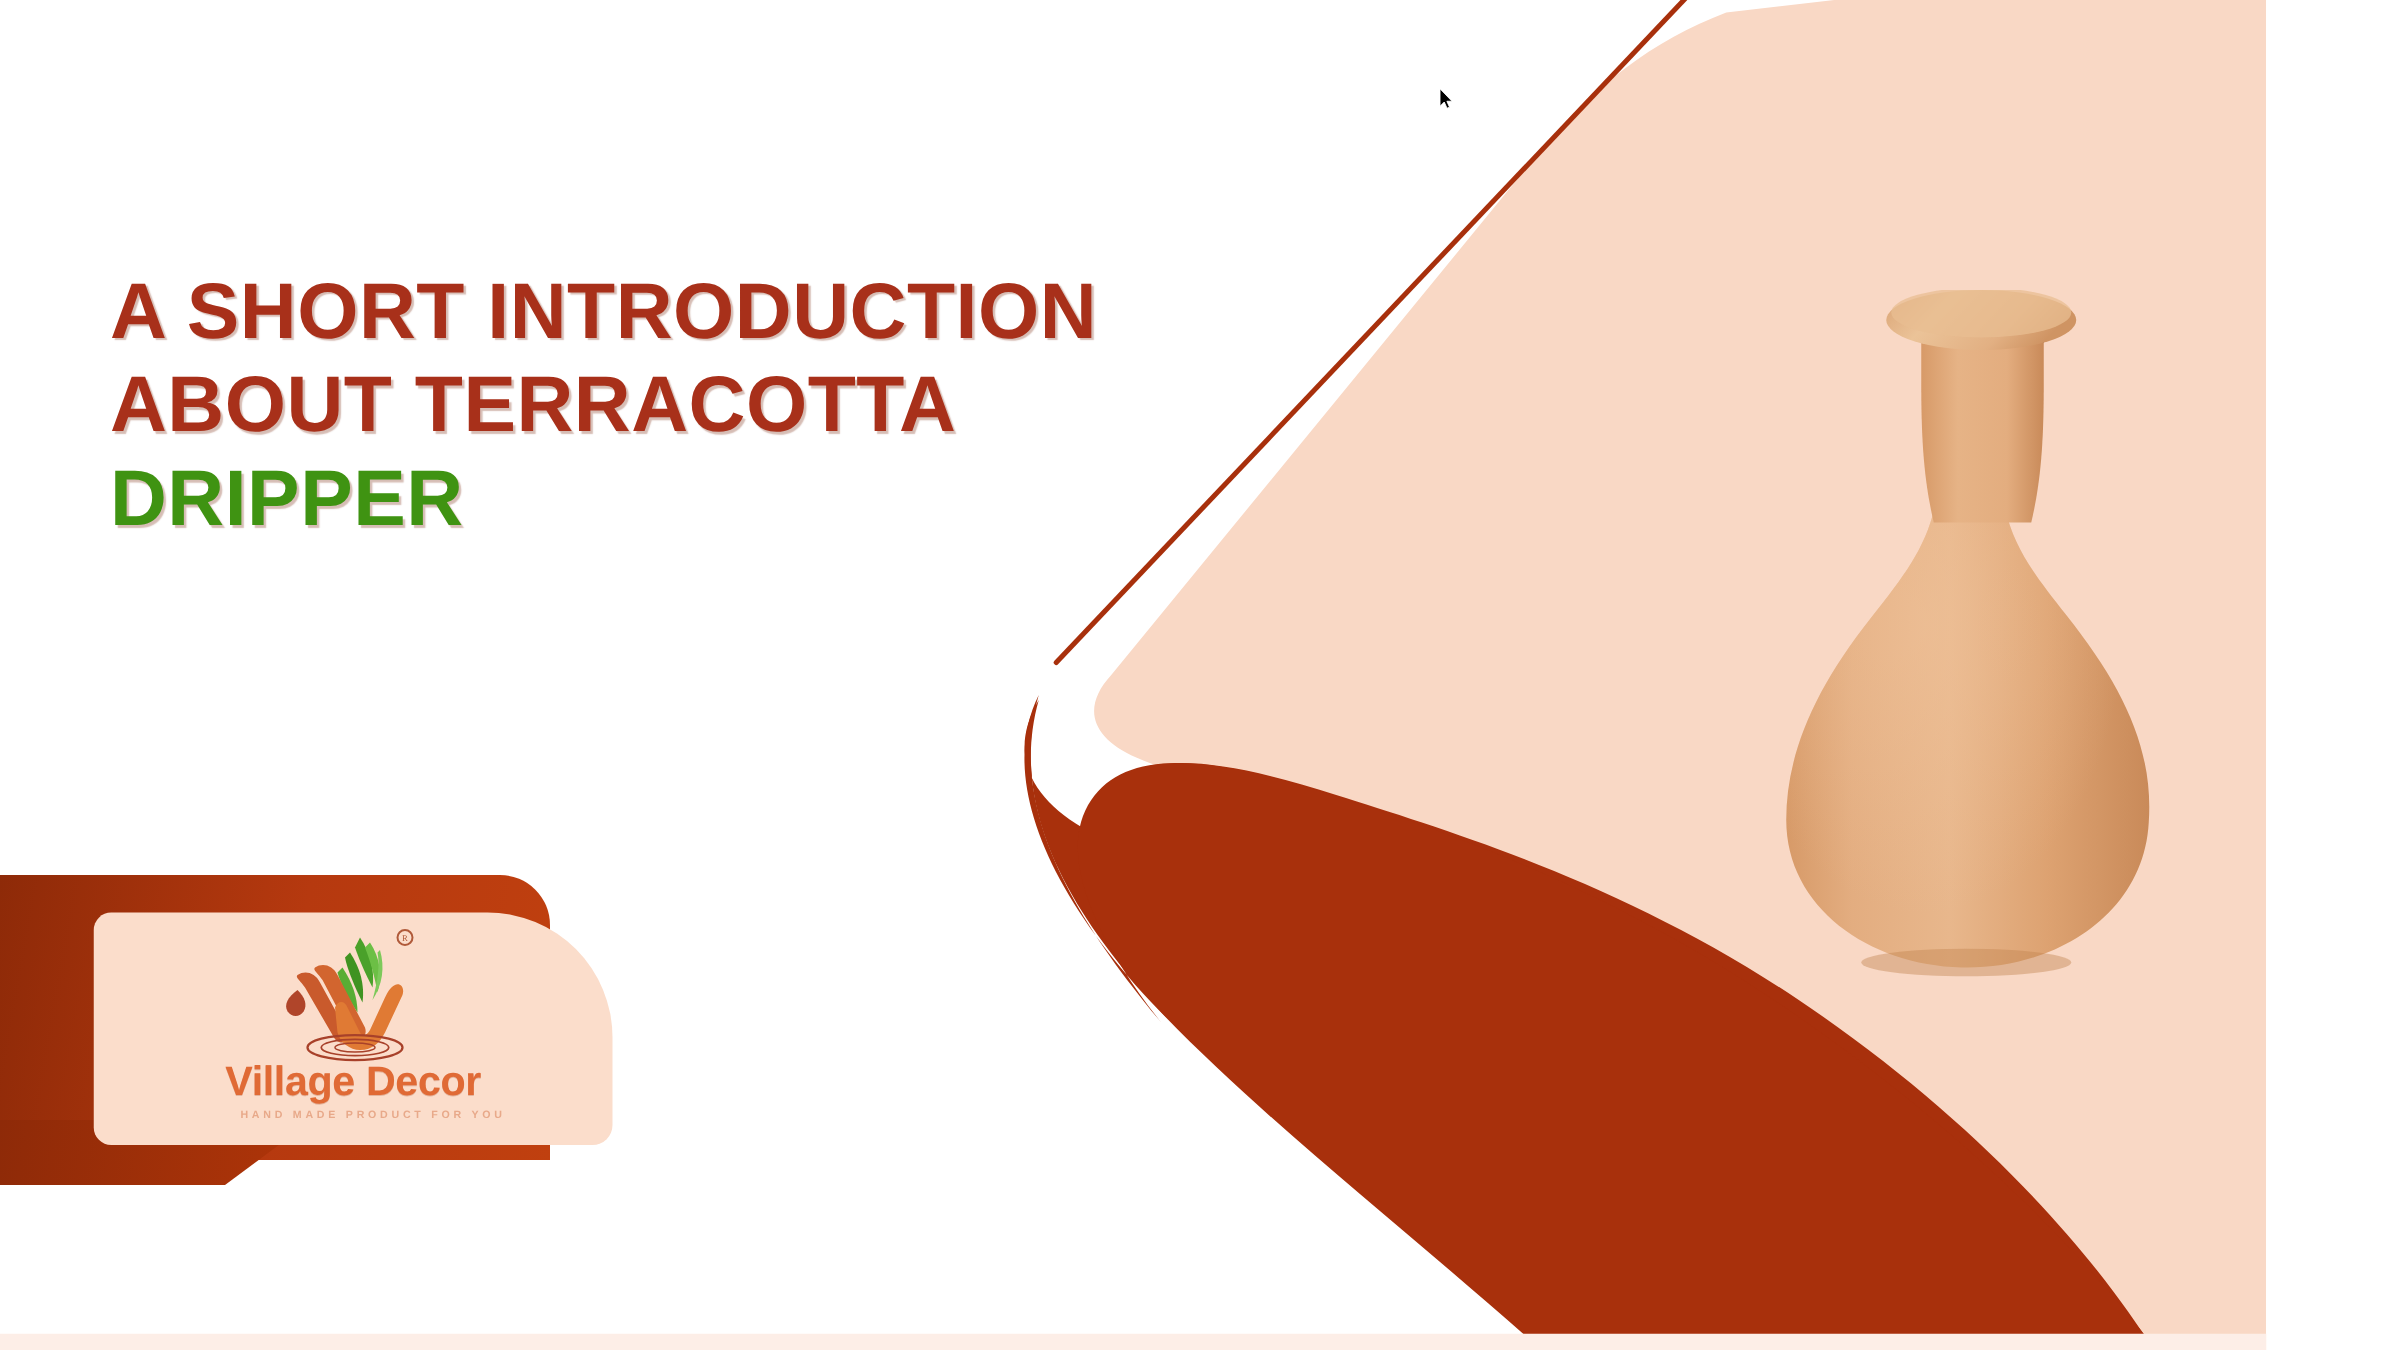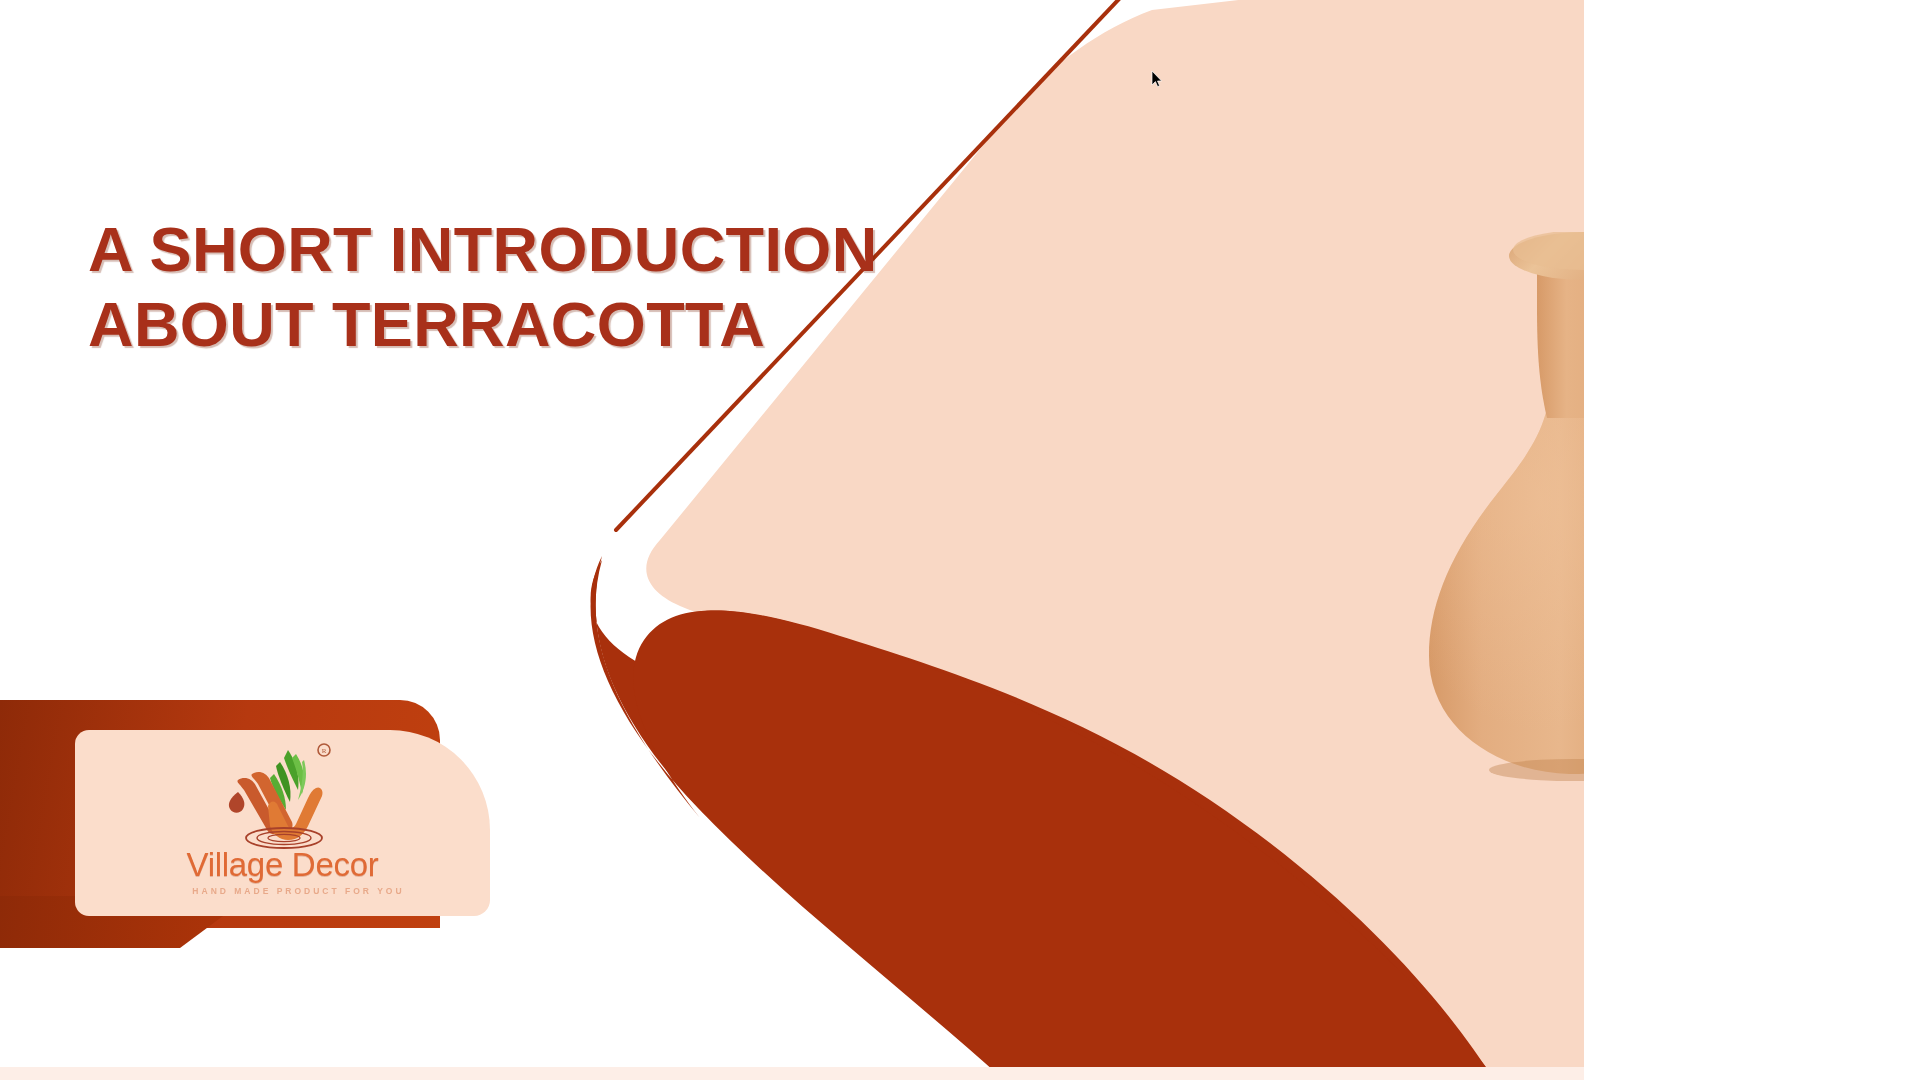--- a/index.html
+++ b/index.html
@@ -6,21 +6,21 @@
   * { margin:0; padding:0; box-sizing:border-box; }
   html, body {
     width:1920px; height:1080px;
     overflow:hidden;
     background:#ffffff;
     font-family:"Liberation Sans", sans-serif;
   }
 
   #slide {
     position:relative;
-    width:1584px; height:1080px;
+    width:1813px; height:1080px;
     background:#ffffff;
     overflow:hidden;
   }
 
   
   #artwork {
     position:absolute;
     top:0; right:0;
     width:1100px; height:1080px;
     pointer-events:none;
@@ -89,21 +89,21 @@
     width:415px; height:186px;
     display:flex;
     flex-direction:column;
     align-items:center;
     justify-content:flex-start;
     padding-top:10px;
   }
   #logo-mark { width:150px; height:112px; display:block; }
   #logo-word {
     font-size:33px;
-    font-weight:normal;
+    font-weight:bold;
     color:#e06a35;
     letter-spacing:-0.3px;
     line-height:1;
     margin-top:-4px;
     text-shadow:0 1px 0 rgba(160,60,20,0.25);
     text-align:center;
   }
   #logo-tagline {
     margin-top:5px;
     font-size:8.5px;
@@ -248,20 +248,21 @@
       <rect x="152" y="34" width="98" height="8" fill="#6b4127" opacity="0.8"></rect>
 
       <ellipse cx="200" cy="24" rx="76" ry="24" fill="url(#clayLid)"></ellipse>
       <ellipse cx="200" cy="18" rx="72" ry="20" fill="#e8bd92" opacity="0.75"></ellipse>
     </svg>
   </div>
 
   <div id="headline">
     <div class="hl-line hl-red">A SHORT INTRODUCTION</div>
     <div class="hl-line hl-red">ABOUT TERRACOTTA</div>
+    <div class="hl-line hl-green">DRIPPER</div>
   </div>
 
   <div id="logo-block">
     <div id="logo-back"></div>
     <div id="logo-back-tail"></div>
     <div id="logo-card-shape"></div>
 
     <div id="logo-inner">
       <svg id="logo-mark" viewBox="0 0 150 112" xmlns="http://www.w3.org/2000/svg">
 

